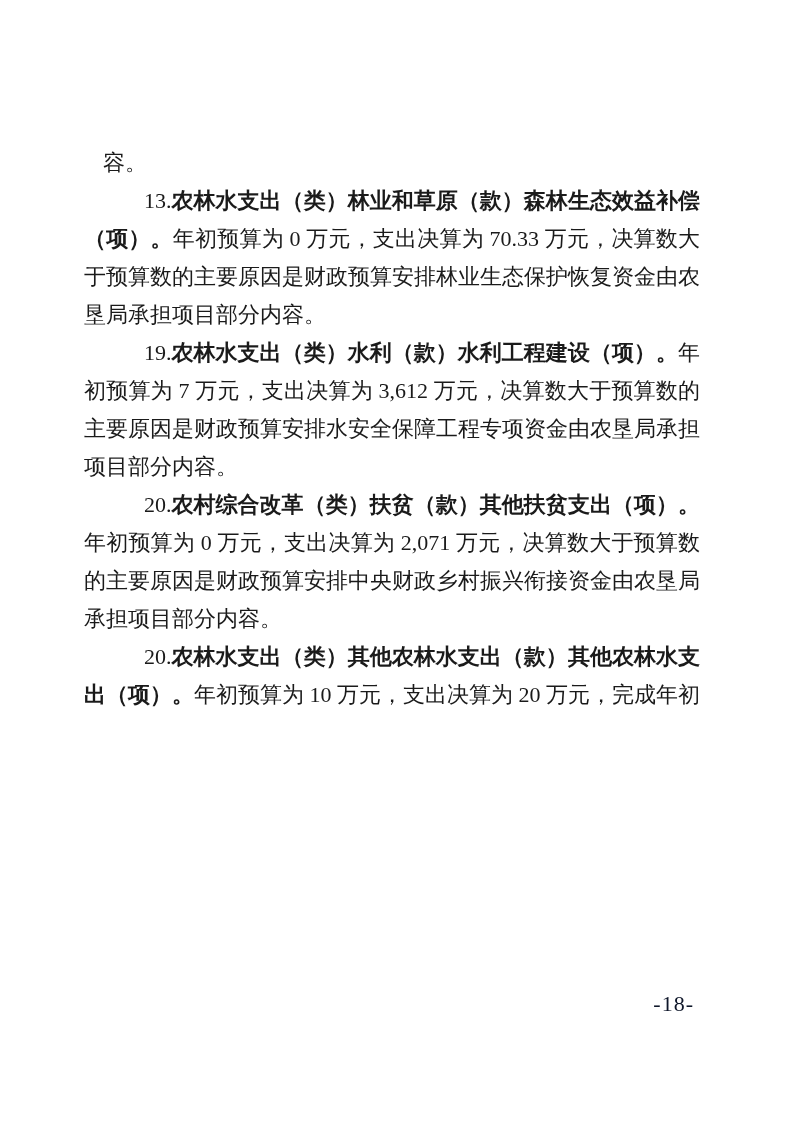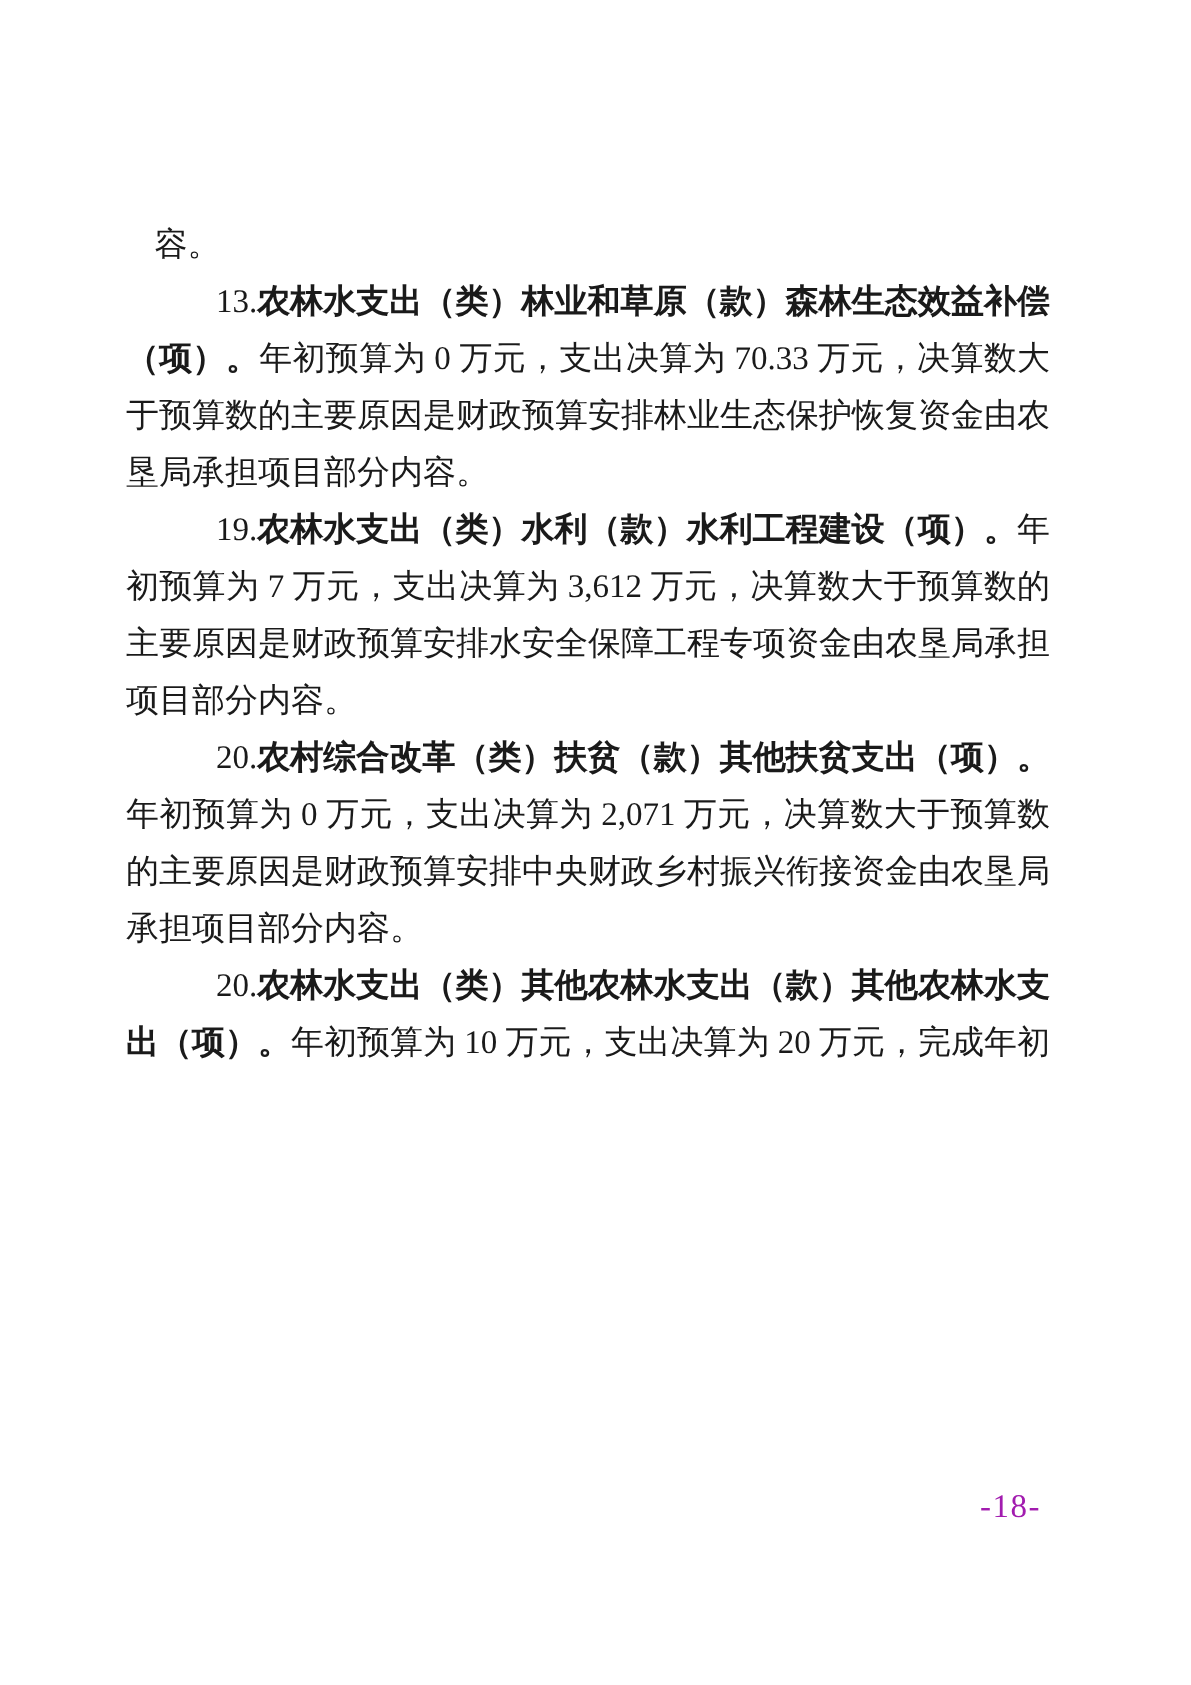--- a/index.html
+++ b/index.html
@@ -30,21 +30,21 @@
   .para.cont { text-indent: 19px; }
   .num { font-weight: 400; }
   .title { font-weight: 700; }
   .body-text { font-weight: 400; }
   .footer {
     position: absolute;
     top: 991px;
     right: 100px;
     font-size: 22px;
     letter-spacing: 1px;
-    color: #a21caf;
+    color: #0f172a;
   }
 </style>
 </head>
 <body>
 
 <div class="page">
   <div class="content">
     <p class="para cont"><span>容。</span></p>
 
     <p class="para item"><span class="num">13.</span><span class="title">农林水支出（类）林业和草原（款）森林生态效益补偿（项）。</span><span class="body-text">年初预算为 0 万元，支出决算为 70.33 万元，决算数大于预算数的主要原因是财政预算安排林业生态保护恢复资金由农垦局承担项目部分内容。</span></p>

